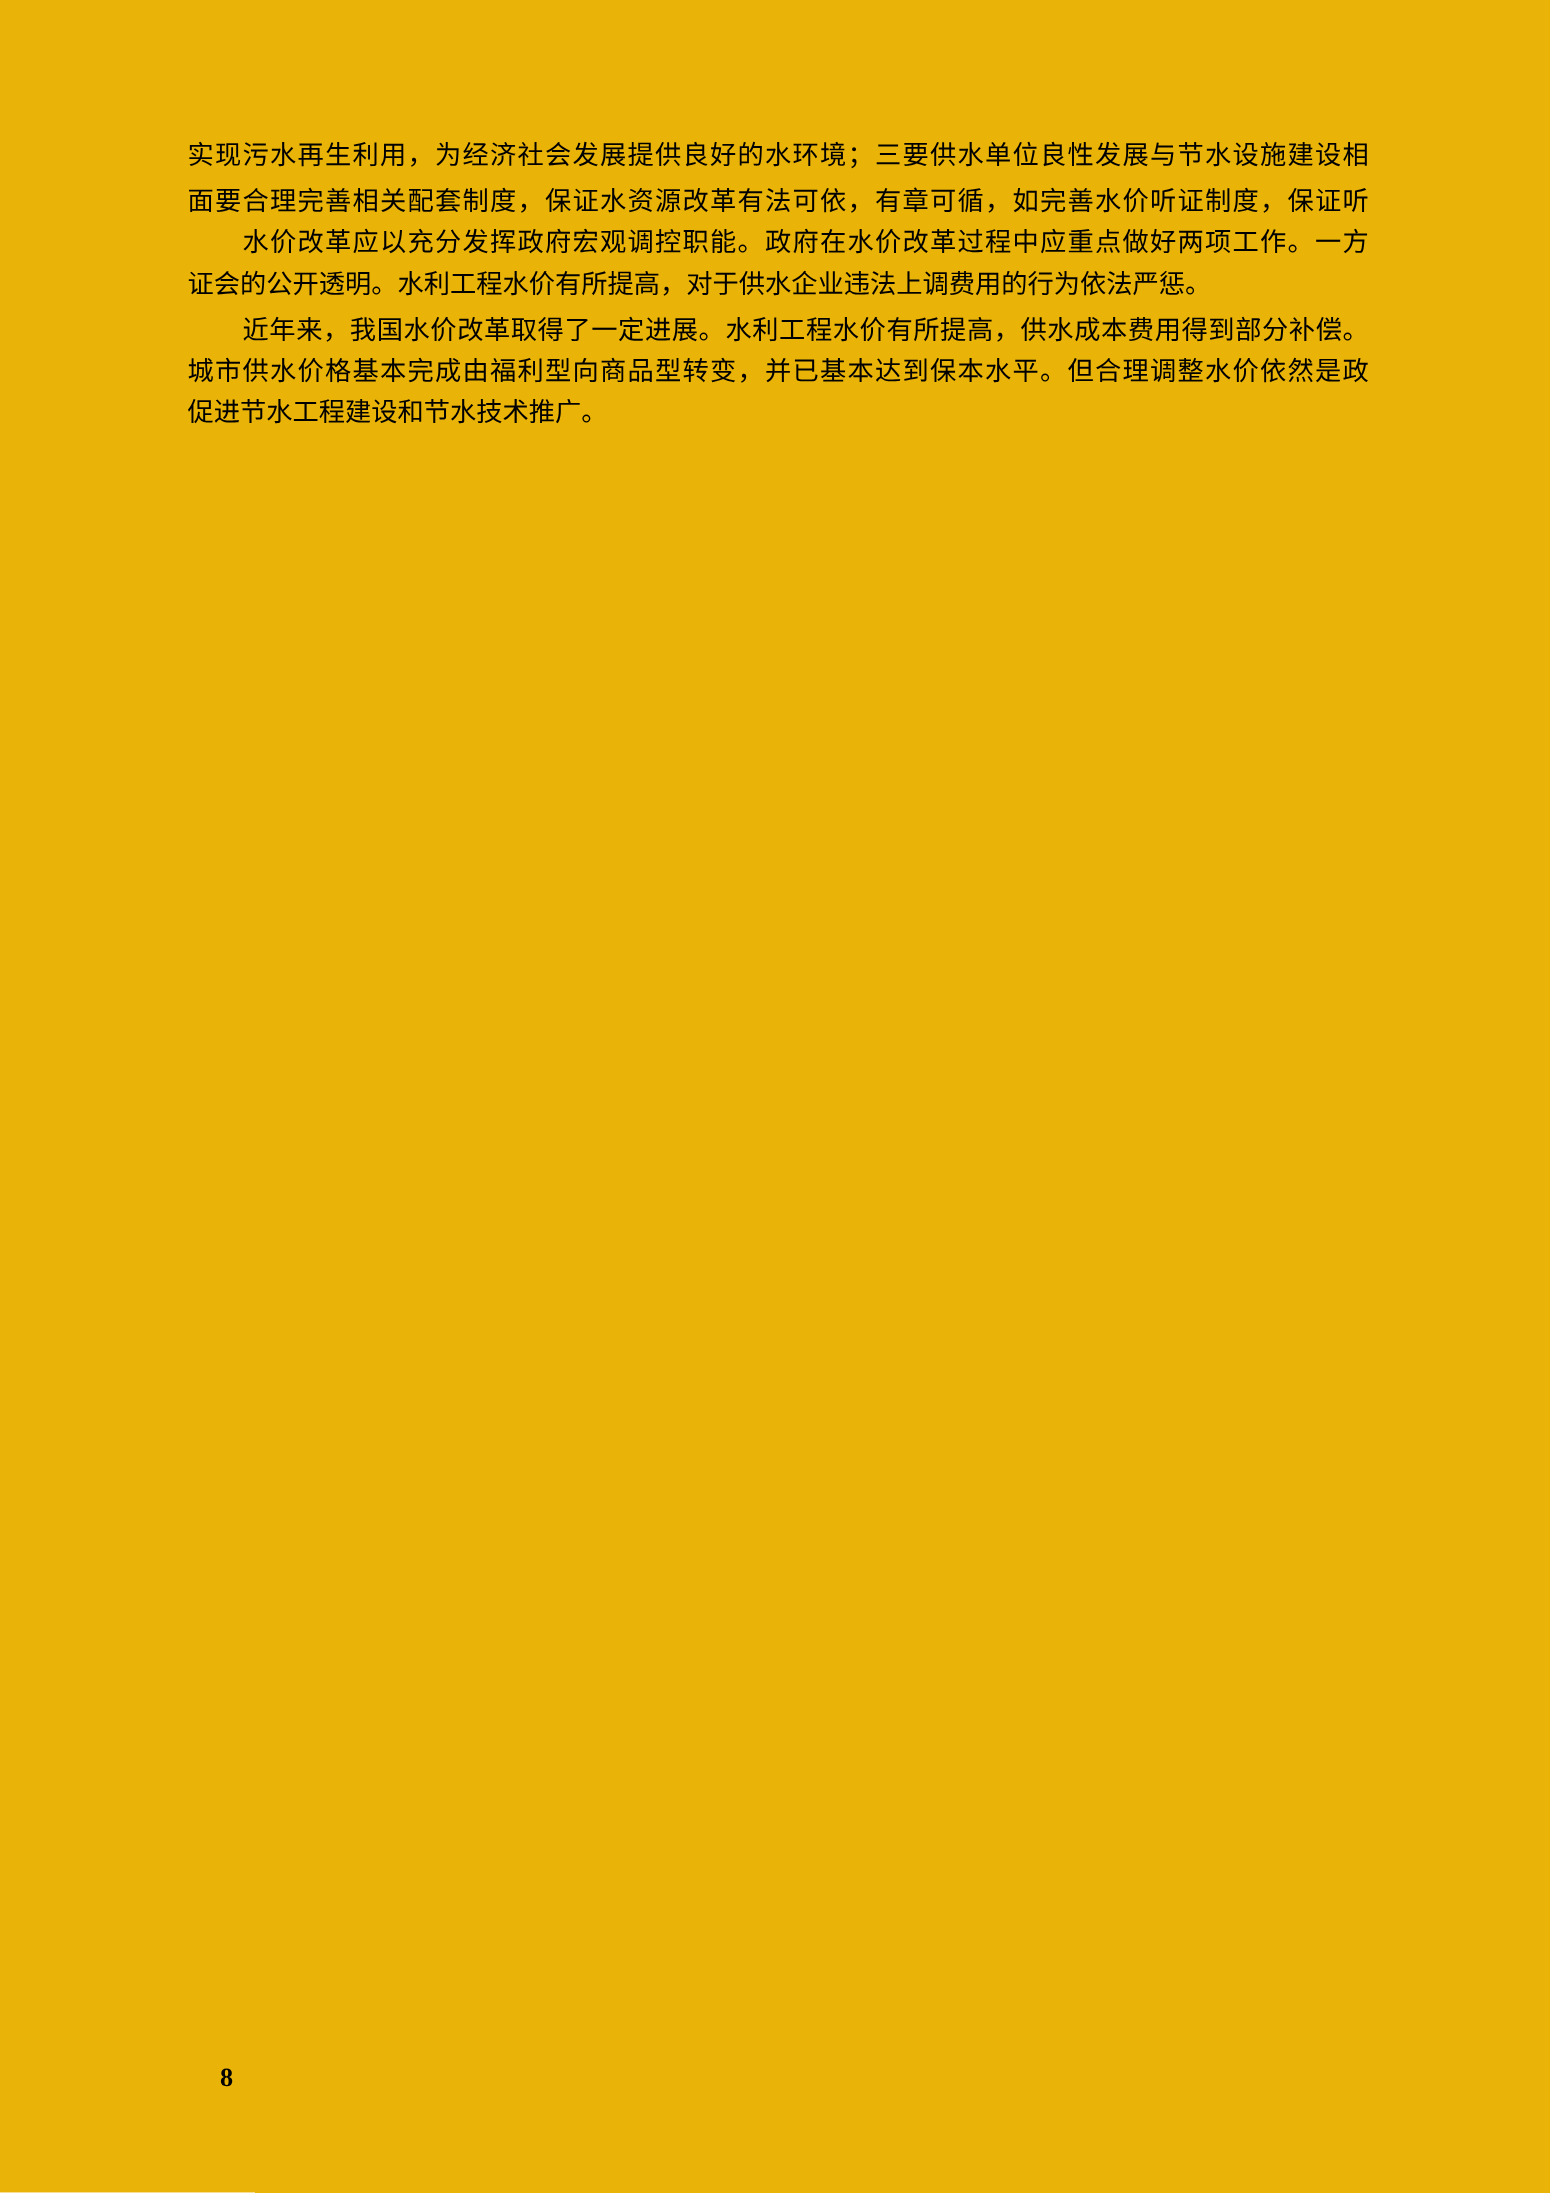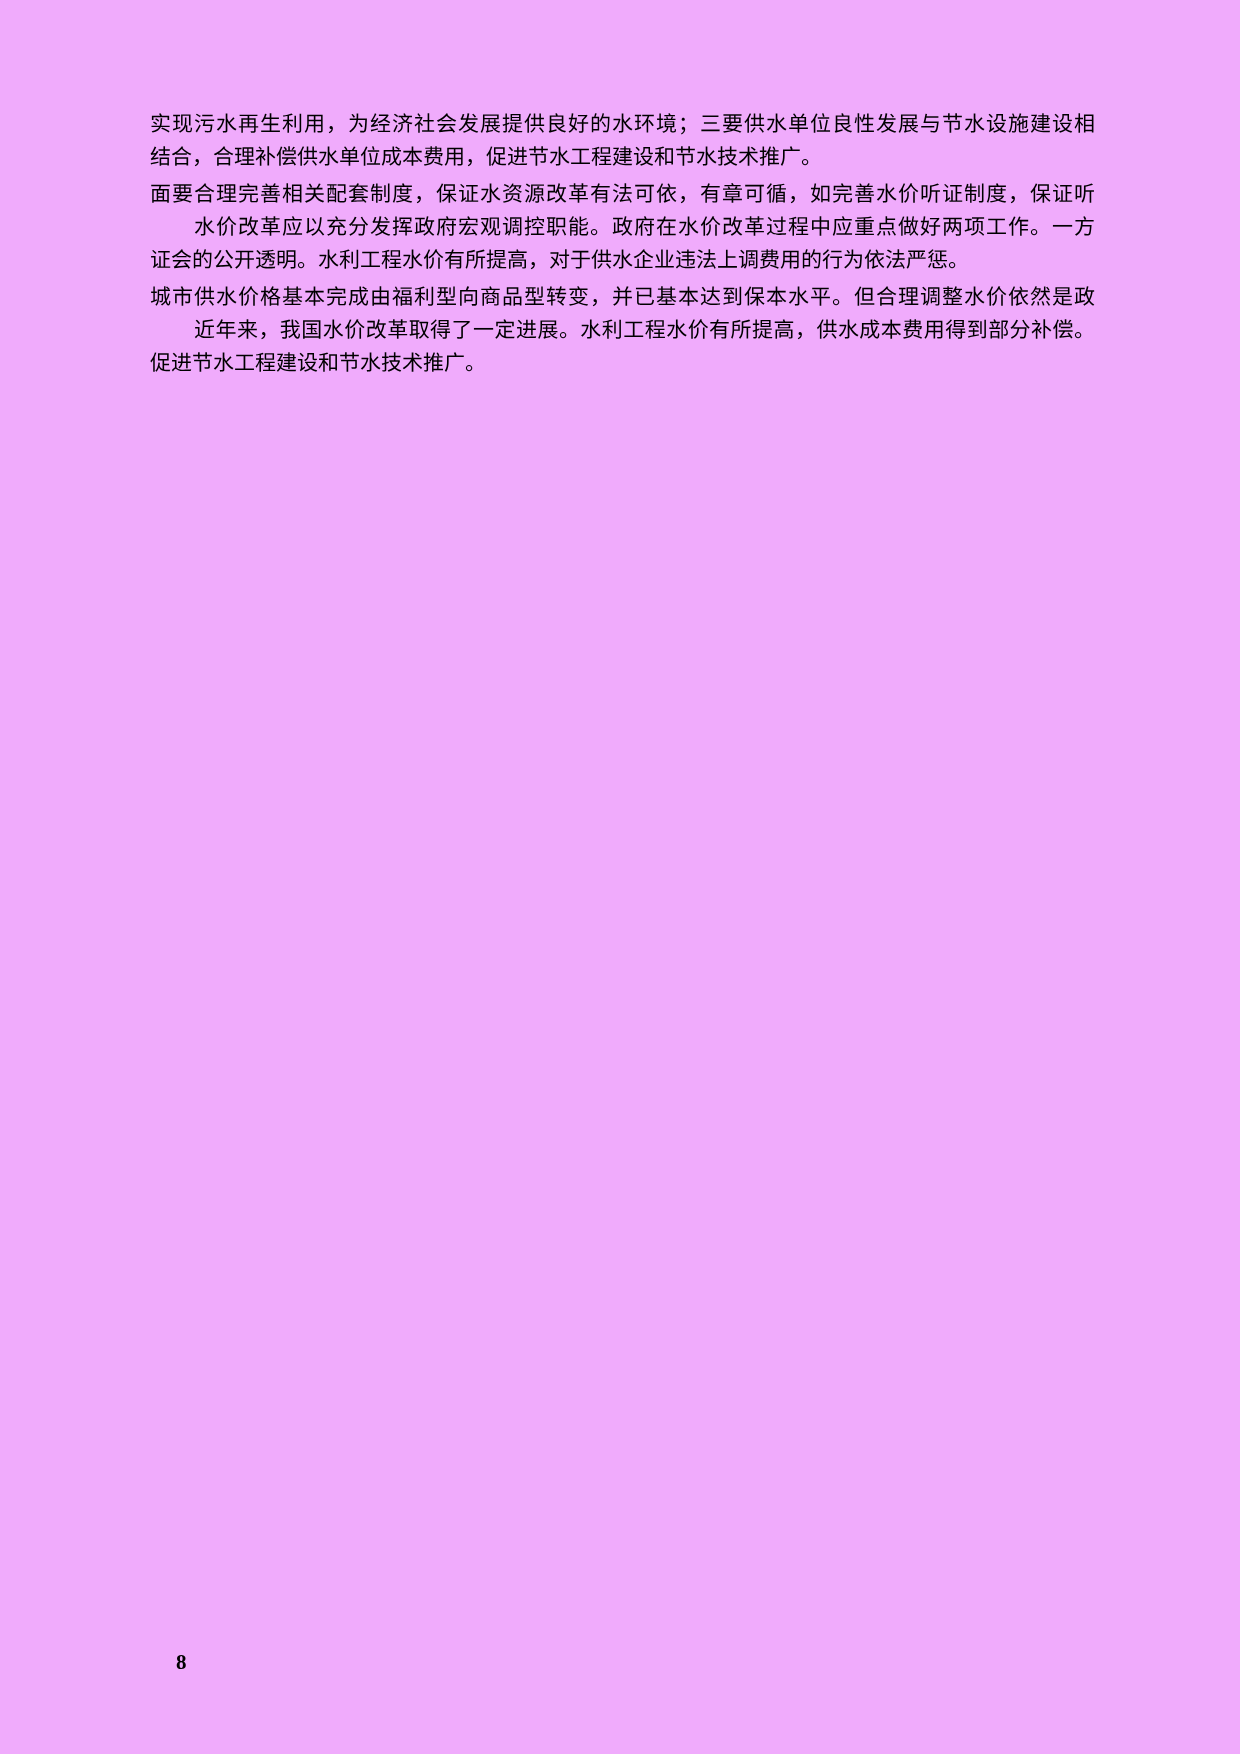--- a/index.html
+++ b/index.html
@@ -5,21 +5,21 @@
 <style>
   html, body {
     margin: 0;
     padding: 0;
     background: #ffffff;
   }
   .page {
     position: relative;
     width: 1240px;
     height: 1754px;
-    background: #f0abfc;
+    background: #eab308;
     overflow: hidden;
     font-family: "Liberation Serif", "DejaVu Serif", serif;
     color: #000000;
   }
   .text-block {
     position: absolute;
     left: 150px;
     top: 108px;
     width: 945px;
     font-size: 21px;
@@ -57,32 +57,31 @@
 </style>
 </head>
 <body>
 
 <div class="page">
 
   <main class="text-block">
 
     <p class="para">
       <span class="line">实现污水再生利用，为经济社会发展提供良好的水环境；三要供水单位良性发展与节水设施建设相</span>
-      <span class="line last">结合，合理补偿供水单位成本费用，促进节水工程建设和节水技术推广。</span>
     </p>
 
     <p class="para">
       <span class="line">面要合理完善相关配套制度，保证水资源改革有法可依，有章可循，如完善水价听证制度，保证听</span>
       <span class="line indent">水价改革应以充分发挥政府宏观调控职能。政府在水价改革过程中应重点做好两项工作。一方</span>
       <span class="line last">证会的公开透明。水利工程水价有所提高，对于供水企业违法上调费用的行为依法严惩。</span>
     </p>
 
     <p class="para">
+      <span class="line indent">近年来，我国水价改革取得了一定进展。水利工程水价有所提高，供水成本费用得到部分补偿。</span>
       <span class="line">城市供水价格基本完成由福利型向商品型转变，并已基本达到保本水平。但合理调整水价依然是政</span>
-      <span class="line indent">近年来，我国水价改革取得了一定进展。水利工程水价有所提高，供水成本费用得到部分补偿。</span>
       <span class="line last">促进节水工程建设和节水技术推广。</span>
     </p>
 
   </main>
 
   <footer class="page-number">8</footer>
 
 </div>
 
 </body></html>

